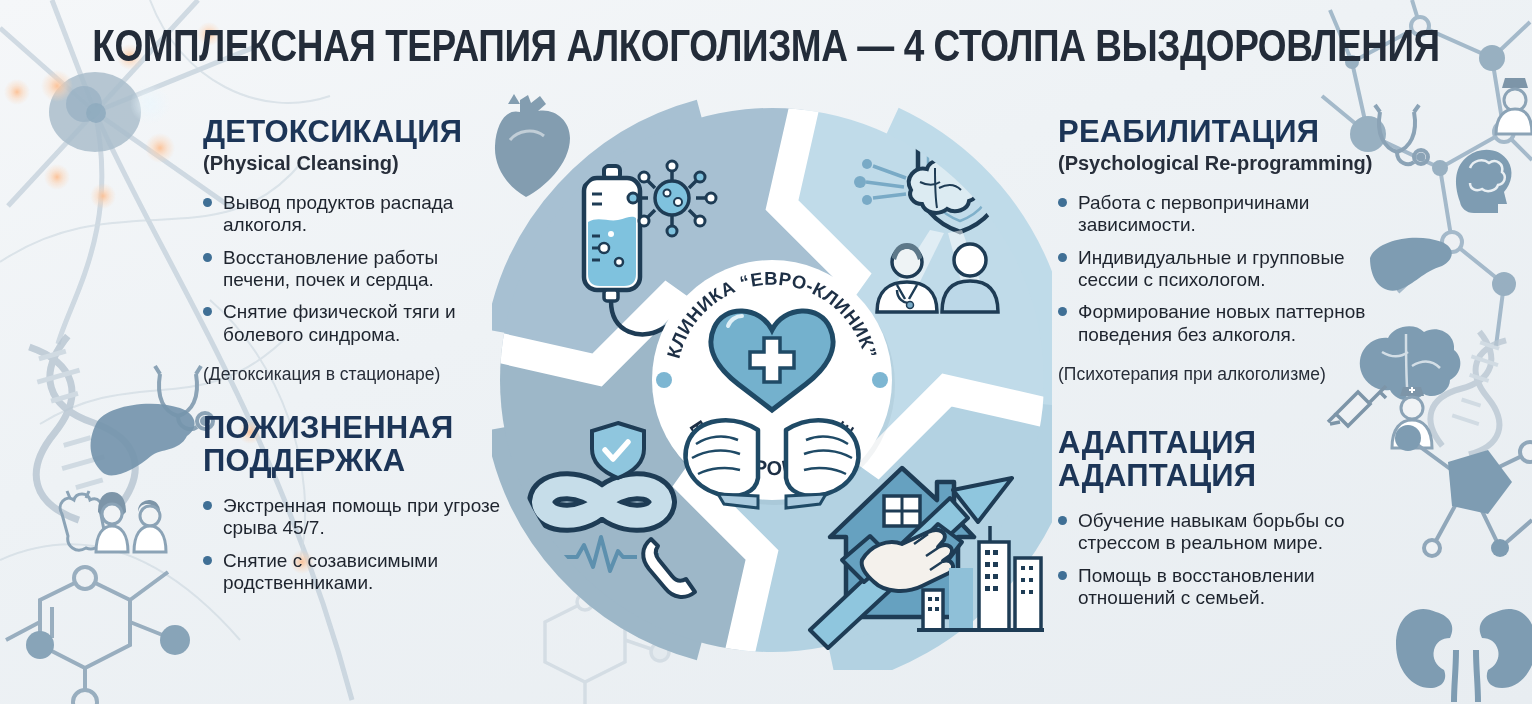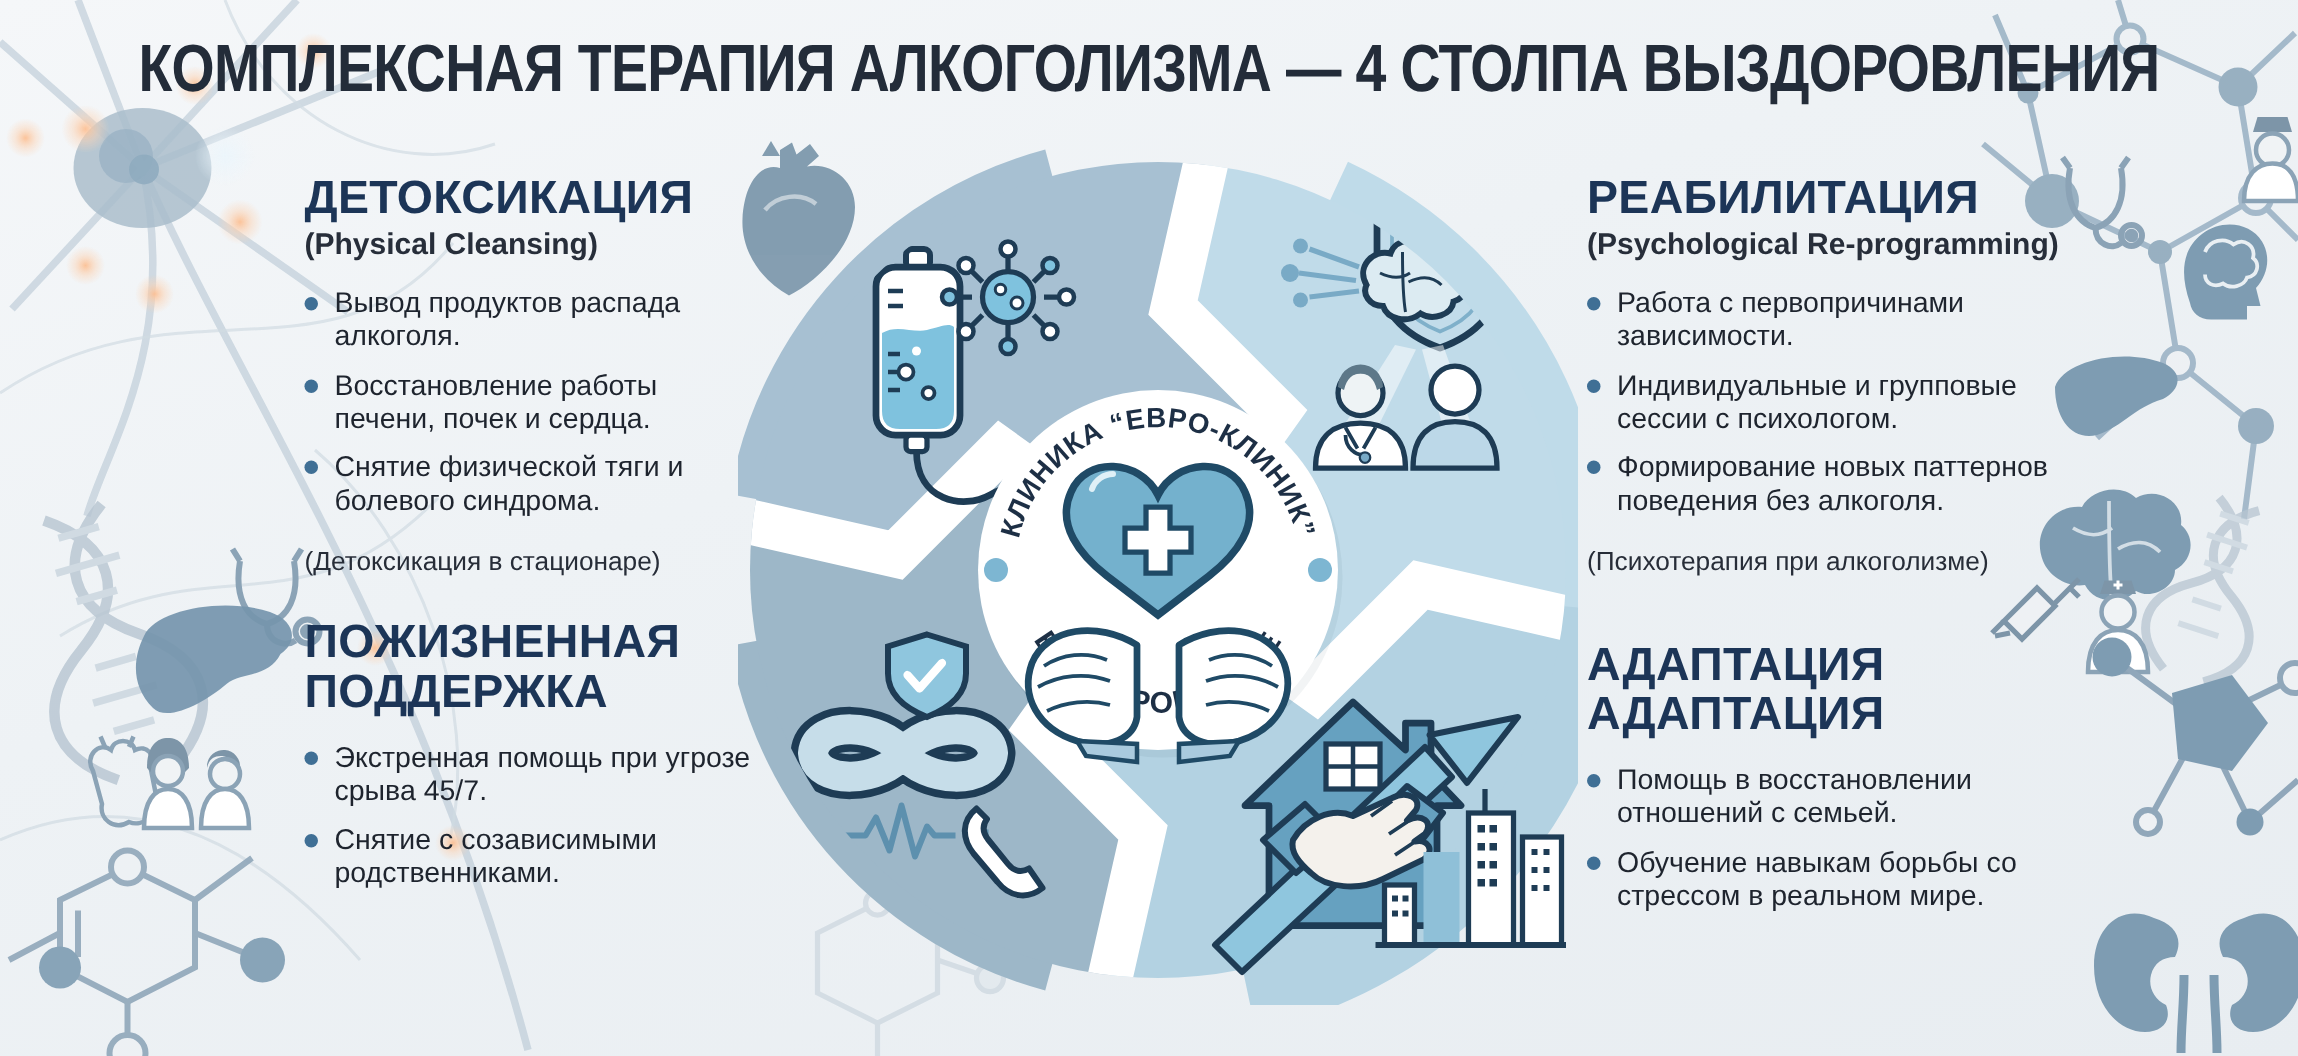--- a/index.html
+++ b/index.html
@@ -277,25 +277,25 @@
           <span>Снятие с созависимыми родственниками.</span>
         </li>
     </ul>
   </section>
 
   <section class="panel p-social">
     <h2>АДАПТАЦИЯ АДАПТАЦИЯ</h2>
     <ul>
       <li>
           <span class="dot"></span>
+          <span>Обучение навыкам борьбы со стрессом в реальном мире.</span>
+        </li>
+      <li>
+          <span class="dot"></span>
           <span>Помощь в восстановлении отношений с семьей.</span>
-        </li>
-      <li>
-          <span class="dot"></span>
-          <span>Обучение навыкам борьбы со стрессом в реальном мире.</span>
         </li>
     </ul>
   </section>
 
   <svg class="wheel" width="560" height="580" viewBox="0 0 560 580">
     <defs>
       <clipPath id="wheelClip">
           <circle cx="280" cy="290" r="272"></circle>
         </clipPath>
       <path id="arcTop" d="M186.4,273.5 A95,95 0 0 1 373.6,273.5" fill="none"></path>

